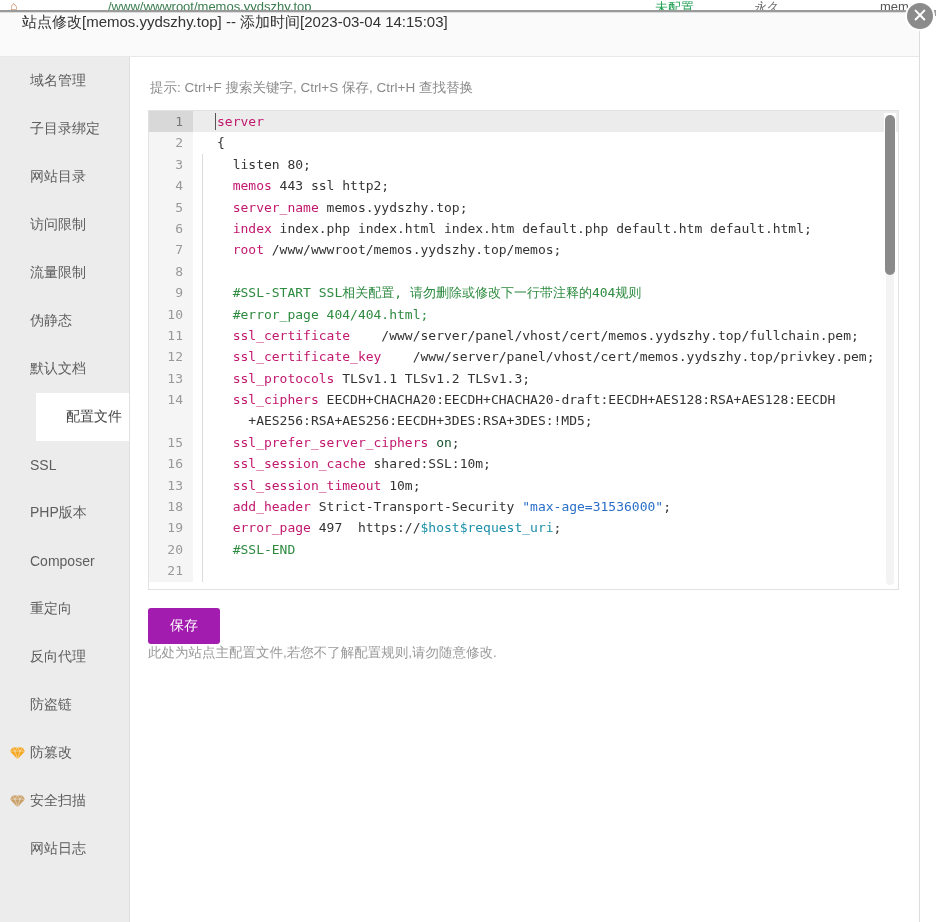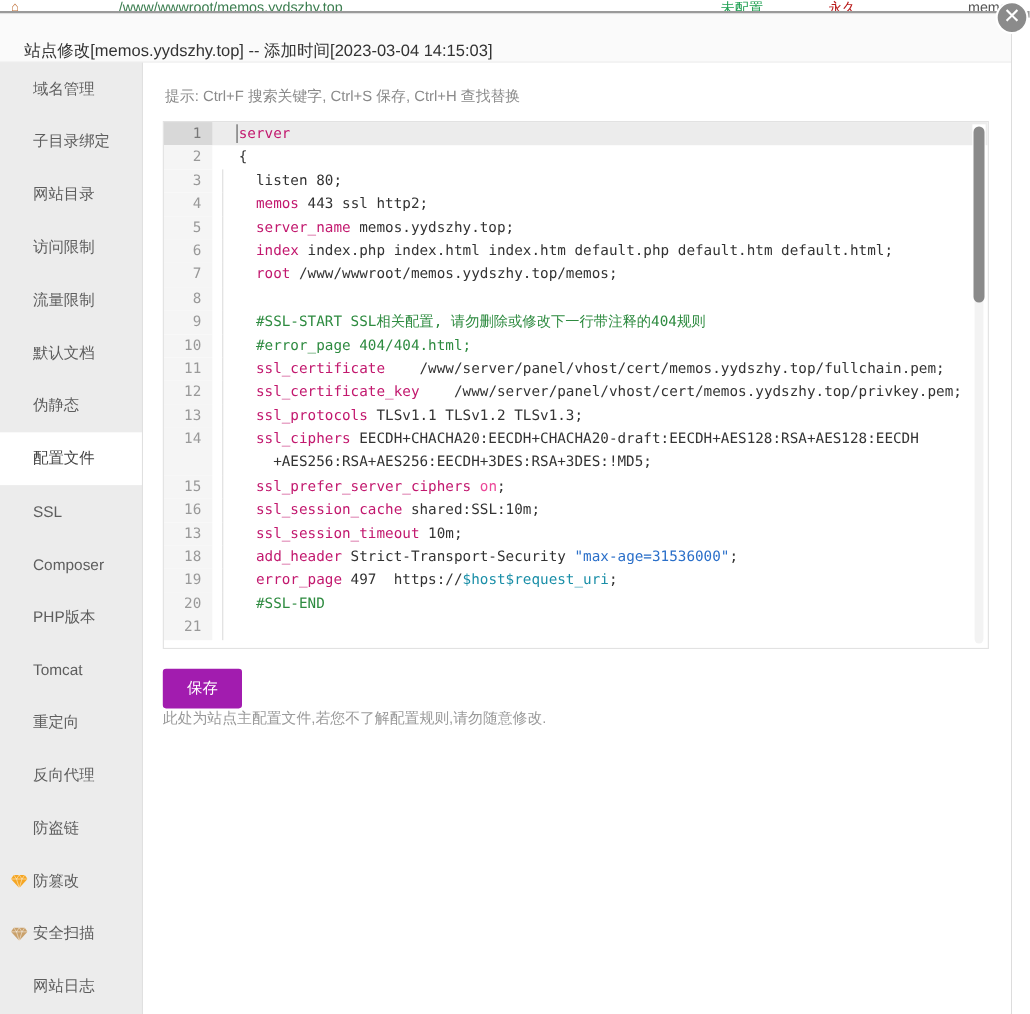--- a/index.html
+++ b/index.html
@@ -27,21 +27,21 @@
     color: #20a053;
     white-space: nowrap;
   }
   .bg-icon {
     position: absolute; left: 10px; top: 9px;
     width: 12px; height: 12px;
     color: #c0713a; font-size: 12px; line-height: 12px;
   }
   .bg-path { position: absolute; left: 108px; top: 8px; color: #3b7d4f; }
   .bg-t1 { position: absolute; left: 655px; top: 8px; color: #20a053; }
-  .bg-t2 { position: absolute; left: 753px; top: 8px; color: #b91c1c; }
+  .bg-t2 { position: absolute; left: 753px; top: 8px; color: #737373; font-style: italic; }
   .bg-t3 { position: absolute; left: 880px; top: 8px; color: #555; }
 
   .bg-divider {
     position: absolute;
     top: 10px; left: 0; width: 936px; height: 6px;
     background: #9a9a9a;
   }
 
   
   .modal {
@@ -50,21 +50,21 @@
     width: 920px;
     height: 910px;
     background: #ffffff;
     border: 1px solid #ddd;
     border-left: none;
   }
   .modal-header {
     height: 44px;
     background: #fafafa;
     border-bottom: 1px solid #e8e8e8;
-    display: flex; align-items: flex-end;
+    display: flex; align-items: flex-start;
     padding-left: 22px;
   }
   .modal-title {
     font-size: 15px;
     color: #333;
     font-family: "Liberation Sans", sans-serif;
   }
 
   .close-btn {
     position: absolute;
@@ -98,20 +98,21 @@
     align-items: center;
     padding-left: 30px;
     font-size: 14px;
     color: #5e5e5e;
     cursor: pointer;
     position: relative;
   }
   .side-item.active {
     background: #ffffff;
     color: #444;
+    margin-left: 36px;
   }
   .gem {
     position: absolute;
     left: 10px; top: 50%;
     transform: translateY(-50%);
     width: 15px; height: 14px;
   }
   .side-label { white-space: nowrap; }
 
   
@@ -180,21 +181,21 @@
     content: "";
     position: absolute;
     left: 4px; top: 2px;
     width: 1px; height: 17px;
     background: #555;
   }
   .kw  { color: #c2186e; }
   .cm  { color: #2e8b40; }
   .str { color: #2a6fc9; }
   .var { color: #1b8fa8; }
-  .bool{ color: #ec4899; }
+  .bool{ color: #14532d; }
 
   .vscroll {
     position: absolute;
     top: 2px; right: 2px;
     width: 12px; bottom: 2px;
     background: #ffffff;
   }
   .vthumb {
     position: absolute;
     top: 2px; left: 1px;
@@ -262,39 +263,36 @@
         <div class="side-item">
           <span class="side-label">网站目录</span>
         </div>
         <div class="side-item">
           <span class="side-label">访问限制</span>
         </div>
         <div class="side-item">
           <span class="side-label">流量限制</span>
         </div>
         <div class="side-item">
+          <span class="side-label">伪静态</span>
+        </div>
+        <div class="side-item">
           <span class="side-label">默认文档</span>
-        </div>
-        <div class="side-item">
-          <span class="side-label">伪静态</span>
         </div>
         <div class="side-item active">
           <span class="side-label">配置文件</span>
         </div>
         <div class="side-item">
           <span class="side-label">SSL</span>
         </div>
         <div class="side-item">
+          <span class="side-label">PHP版本</span>
+        </div>
+        <div class="side-item">
           <span class="side-label">Composer</span>
-        </div>
-        <div class="side-item">
-          <span class="side-label">PHP版本</span>
-        </div>
-        <div class="side-item">
-          <span class="side-label">Tomcat</span>
         </div>
         <div class="side-item">
           <span class="side-label">重定向</span>
         </div>
         <div class="side-item">
           <span class="side-label">反向代理</span>
         </div>
         <div class="side-item">
           <span class="side-label">防盗链</span>
         </div>

